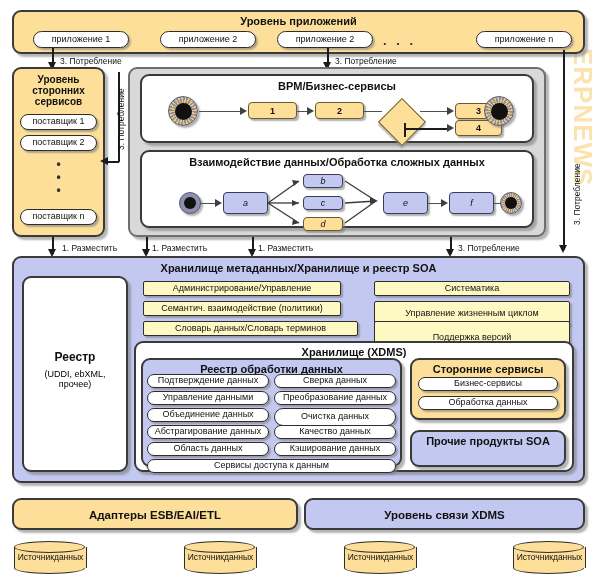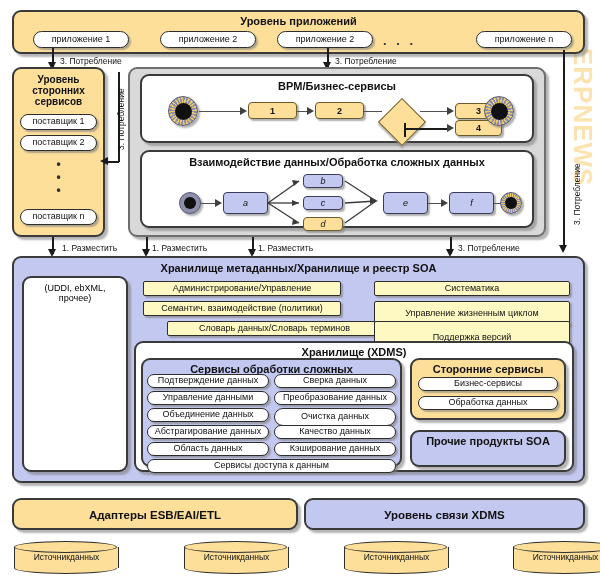--- a/index.html
+++ b/index.html
@@ -43,21 +43,21 @@
              border-right:4.5px solid transparent;border-top:8px solid #1b1b1b;}
   .arrowleft{width:0;height:0;border-top:4.5px solid transparent;
              border-bottom:4.5px solid transparent;border-right:8px solid #1b1b1b;}
   .arrowright{width:0;height:0;border-top:4px solid transparent;
               border-bottom:4px solid transparent;border-left:7px solid #404040;}
   .flowline{background:#505050;height:1.2px;}
   .alabel{font-size:8.5px;color:#111;white-space:nowrap;}
   .alabel.vert{transform:rotate(-90deg);transform-origin:left top;}
   .dots{font-size:13px;font-weight:bold;letter-spacing:3px;color:#333;}
   .vdots{font-size:12px;font-weight:bold;color:#333;text-align:center;line-height:13px;}
-  .cyl{position:absolute;padding-left:32px;}
+  .cyl{position:absolute;}
   .cyl .body{position:absolute;left:0;top:6px;width:100%;height:calc(100% - 12px);
         background:#fddf9a;border-left:1.4px solid #2d2d2d;border-right:1.4px solid #2d2d2d;
         display:flex;align-items:center;justify-content:center;text-align:center;
         font-size:8.5px;line-height:1.1;color:#111;}
   .cyl .top{position:absolute;left:0;top:0;width:100%;height:12px;border-radius:50%;
         background:#fddf9a;border:1.4px solid #2d2d2d;box-sizing:border-box;}
   .cyl .bot{position:absolute;left:0;bottom:0;width:100%;height:12px;border-radius:50%;
         background:#fddf9a;border:1.4px solid #2d2d2d;box-sizing:border-box;}
   .cyl .shadow{position:absolute;left:3px;top:3px;width:100%;height:100%;
         background:rgba(125,125,125,.45);border-radius:8px;z-index:-1;}
@@ -184,38 +184,39 @@
 
 <div class="abs vline" style="left:450px;top:237px;height:17px;"></div>
 <div class="abs arrowdown" style="left:446px;top:249px;"></div>
 <div class="abs alabel" style="left:458px;top:243px;">3. Потребление</div>
 
 <div class="abs panel blue" style="left:12px;top:256px;width:573px;height:227px;">
   <div class="title" style="margin-top:4px;">Хранилище метаданных/Хранилище и реестр SOA</div>
 </div>
 
 <div class="abs panel white" style="left:22px;top:276px;width:106px;height:196px;">
+  <div class="title" style="margin-top:72px;font-size:12px;">Реестр</div>
   <div style="text-align:center;font-size:9px;margin-top:5px;">(UDDI, ebXML,</div>
   <div style="text-align:center;font-size:9px;">прочее)</div>
 </div>
 
 <div class="abs rectbox" style="left:143px;top:281px;width:198px;height:15px;">Администрирование/Управление</div>
 <div class="abs rectbox" style="left:143px;top:301px;width:198px;height:15px;">Семантич. взаимодействие (политики)</div>
-<div class="abs rectbox" style="left:143px;top:321px;width:215px;height:15px;margin-left:24px;">Словарь данных/Словарь терминов</div>
+<div class="abs rectbox" style="left:143px;top:321px;width:215px;height:15px;">Словарь данных/Словарь терминов</div>
 
 <div class="abs rectbox" style="left:374px;top:281px;width:196px;height:15px;">Систематика</div>
 <div class="abs rectbox" style="left:374px;top:301px;width:196px;height:25px;">Управление жизненным циклом</div>
 <div class="abs rectbox" style="left:374px;top:321px;width:196px;height:33px;">Поддержка версий</div>
 
 <div class="abs panel white" style="left:134px;top:341px;width:440px;height:131px;">
   <div class="title" style="margin-top:3px;">Хранилище (XDMS)</div>
 </div>
 
 <div class="abs panel blue" style="left:141px;top:358px;width:261px;height:109px;">
-  <div class="title" style="margin-top:3px;">Сервисы обработки сложных</div>
+  <div class="title" style="margin-top:3px;">Реестр обработки данных</div>
 </div>
 <div class="abs pill" style="left:147px;top:374px;width:122px;height:14px;">Подтверждение данных</div>
 <div class="abs pill" style="left:147px;top:391px;width:122px;height:14px;">Управление данными</div>
 <div class="abs pill" style="left:147px;top:408px;width:122px;height:14px;">Объединение данных</div>
 <div class="abs pill" style="left:147px;top:425px;width:122px;height:14px;">Абстрагирование данных</div>
 <div class="abs pill" style="left:147px;top:442px;width:122px;height:14px;">Область данных</div>
 <div class="abs pill" style="left:274px;top:374px;width:122px;height:14px;">Сверка данных</div>
 <div class="abs pill" style="left:274px;top:391px;width:122px;height:14px;">Преобразование данных</div>
 <div class="abs pill" style="left:274px;top:408px;width:122px;height:18px;">Очистка данных</div>
 <div class="abs pill" style="left:274px;top:425px;width:122px;height:14px;text-align:right;">Качество данных</div>

